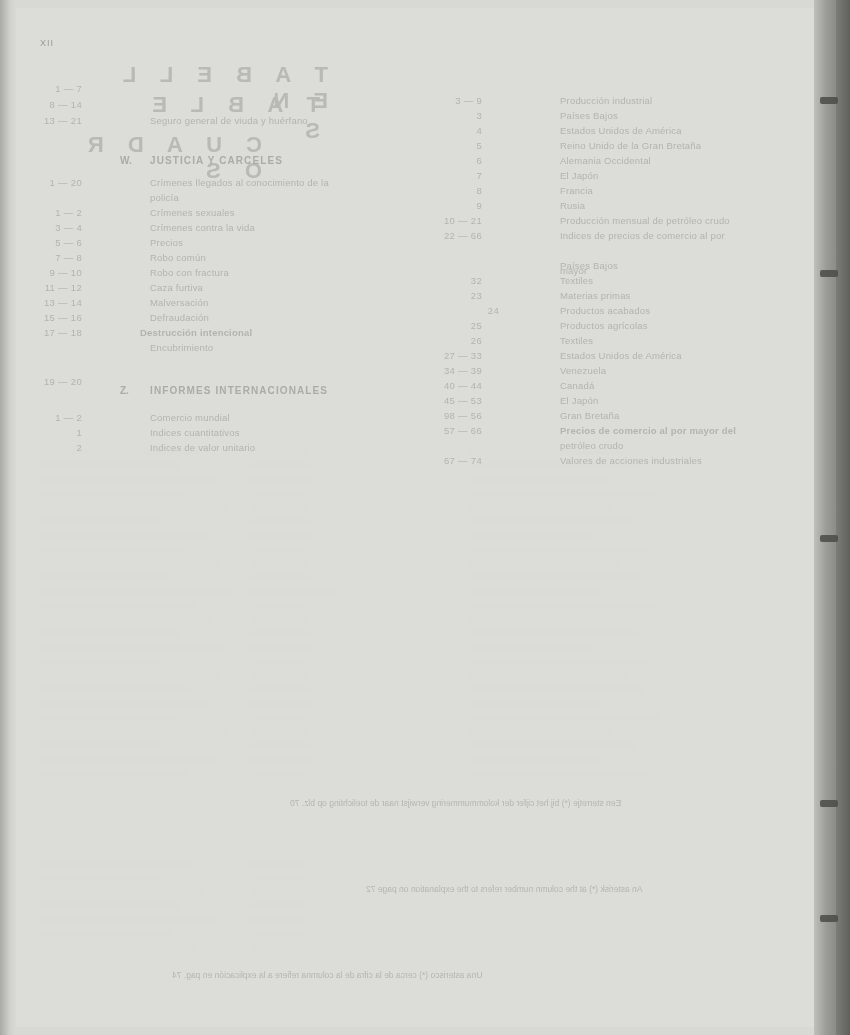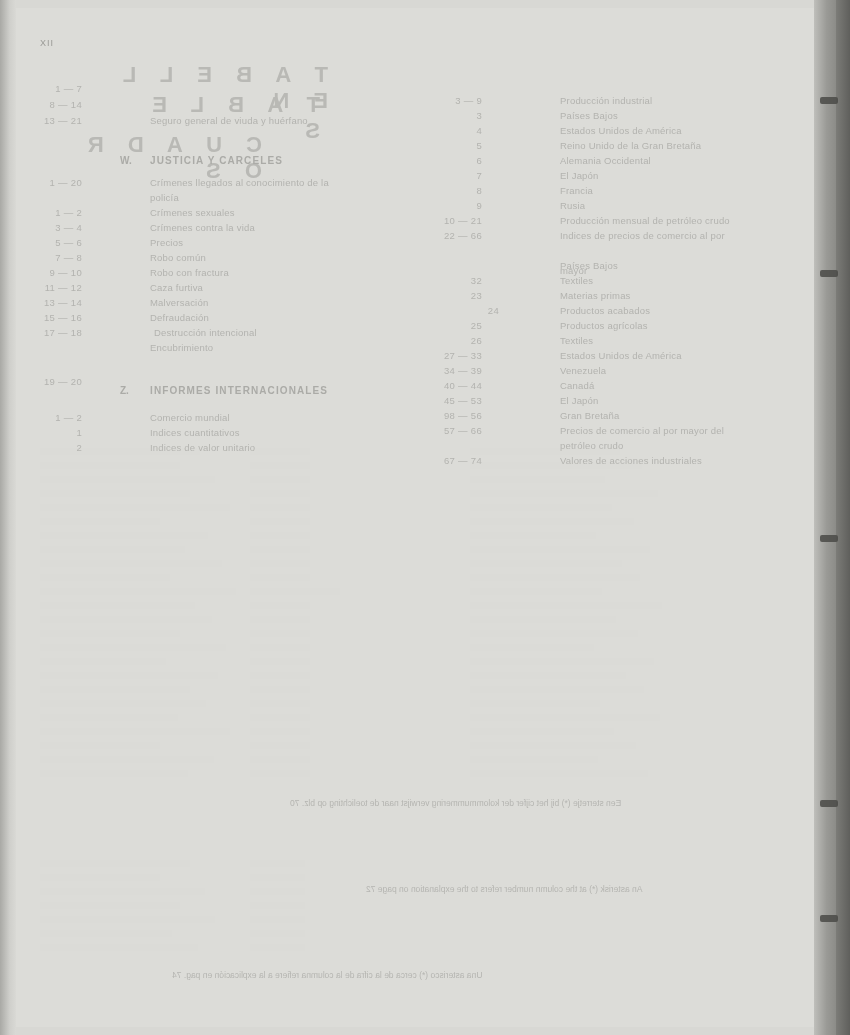--- a/index.html
+++ b/index.html
@@ -195,21 +195,21 @@
     <div class="num" style="left:20px; top:282px; width:62px;">11 —  12</div>
     <div class="lbl" style="left:150px; top:282px;">Caza furtiva</div>
 
     <div class="num" style="left:20px; top:297px; width:62px;">13 —  14</div>
     <div class="lbl" style="left:150px; top:297px;">Malversación</div>
 
     <div class="num" style="left:20px; top:312px; width:62px;">15 —  16</div>
     <div class="lbl" style="left:150px; top:312px;">Defraudación</div>
 
     <div class="num" style="left:20px; top:327px; width:62px;">17 —  18</div>
-    <div class="lbl" style="left:154px; top:327px;">Destrucción intencional</div>
+    <div class="lbl" style="left:140px; top:327px;font-weight:bold;">Destrucción intencional</div>
 
     <div class="num" style="left:20px; top:342px; width:62px;margin-top:34px;">19 —  20</div>
     <div class="lbl" style="left:150px; top:342px;">Encubrimiento</div>
 
     <div class="secnum" style="left:120px; top:385px;">Z.</div>
     <div class="sec" style="left:150px; top:385px;">INFORMES INTERNACIONALES</div>
 
     <div class="num" style="left:20px; top:412px; width:62px;">1 —   2</div>
     <div class="lbl" style="left:150px; top:412px;">Comercio mundial</div>
 
@@ -279,21 +279,21 @@
     <div class="num" style="left:420px; top:380px; width:62px;">40 —  44</div>
     <div class="lbl" style="left:560px; top:380px;">Canadá</div>
 
     <div class="num" style="left:420px; top:395px; width:62px;">45 —  53</div>
     <div class="lbl" style="left:560px; top:395px;">El Japón</div>
 
     <div class="num" style="left:420px; top:410px; width:62px;">98 —  56</div>
     <div class="lbl" style="left:560px; top:410px;">Gran Bretaña</div>
 
     <div class="num" style="left:420px; top:425px; width:62px;">57 —  66</div>
-    <div class="lbl" style="left:560px; top:425px;">Precios de comercio al por mayor del</div>
+    <div class="lbl" style="left:560px; top:425px;font-weight:bold;">Precios de comercio al por mayor del</div>
     <div class="lbl" style="left:560px; top:440px;">petróleo crudo</div>
 
     <div class="num" style="left:420px; top:455px; width:62px;">67 —  74</div>
     <div class="lbl" style="left:560px; top:455px;">Valores de acciones industriales</div>
   </div>
 
   <div class="note" style="left:290px; top:798px;">Een sterretje (*) bij het cijfer der kolommummering verwijst naar de toelichting op blz. 70</div>
   <div class="note" style="left:366px; top:884px;">An asterisk  (*) at the column number refers to the explanation on page 72</div>
   <div class="note" style="left:172px; top:970px;">Una asterisco  (*) cerca de la cifra de la columna refiere a la explicación en pag. 74</div>
 

